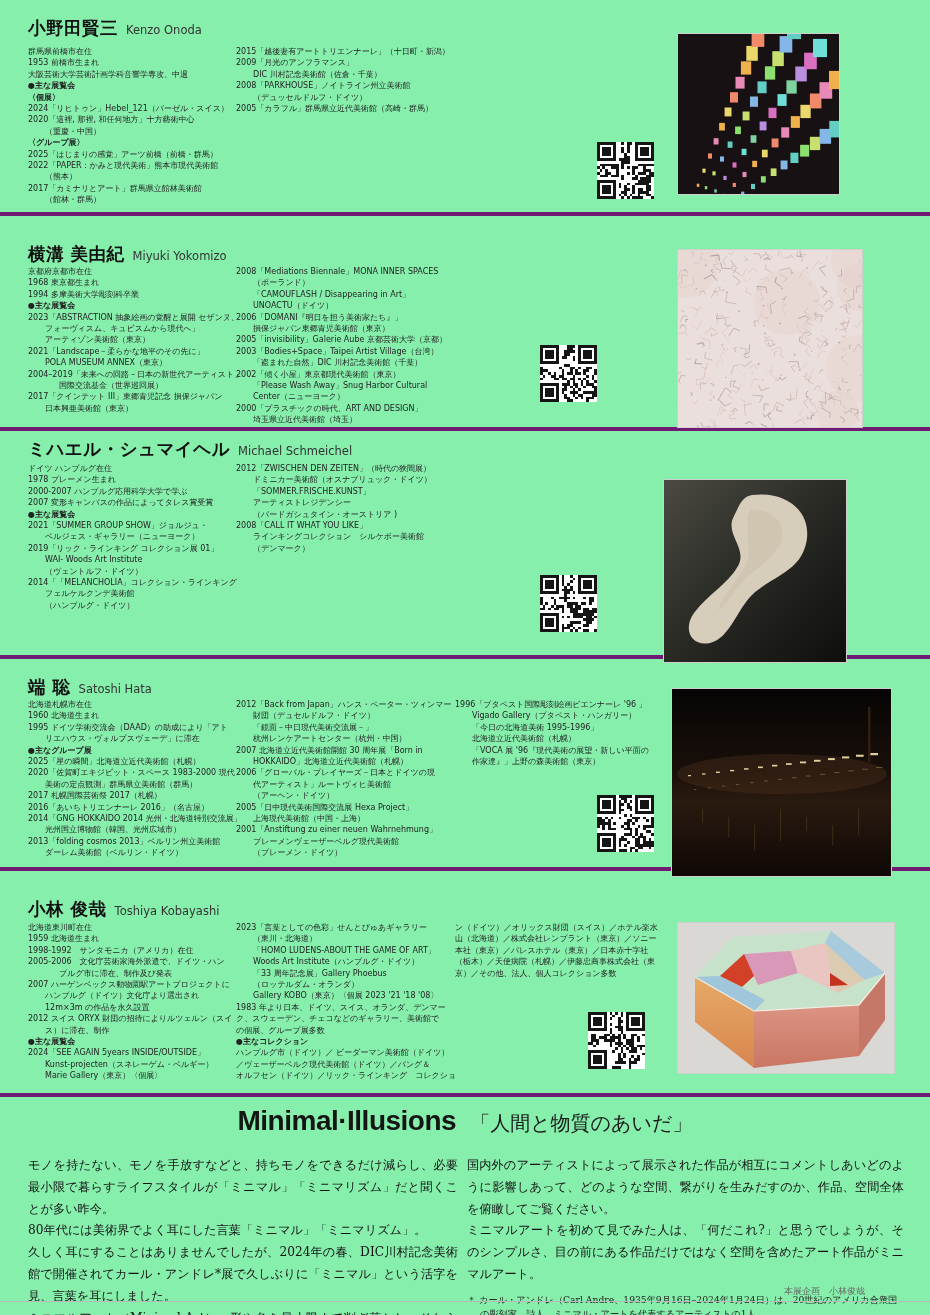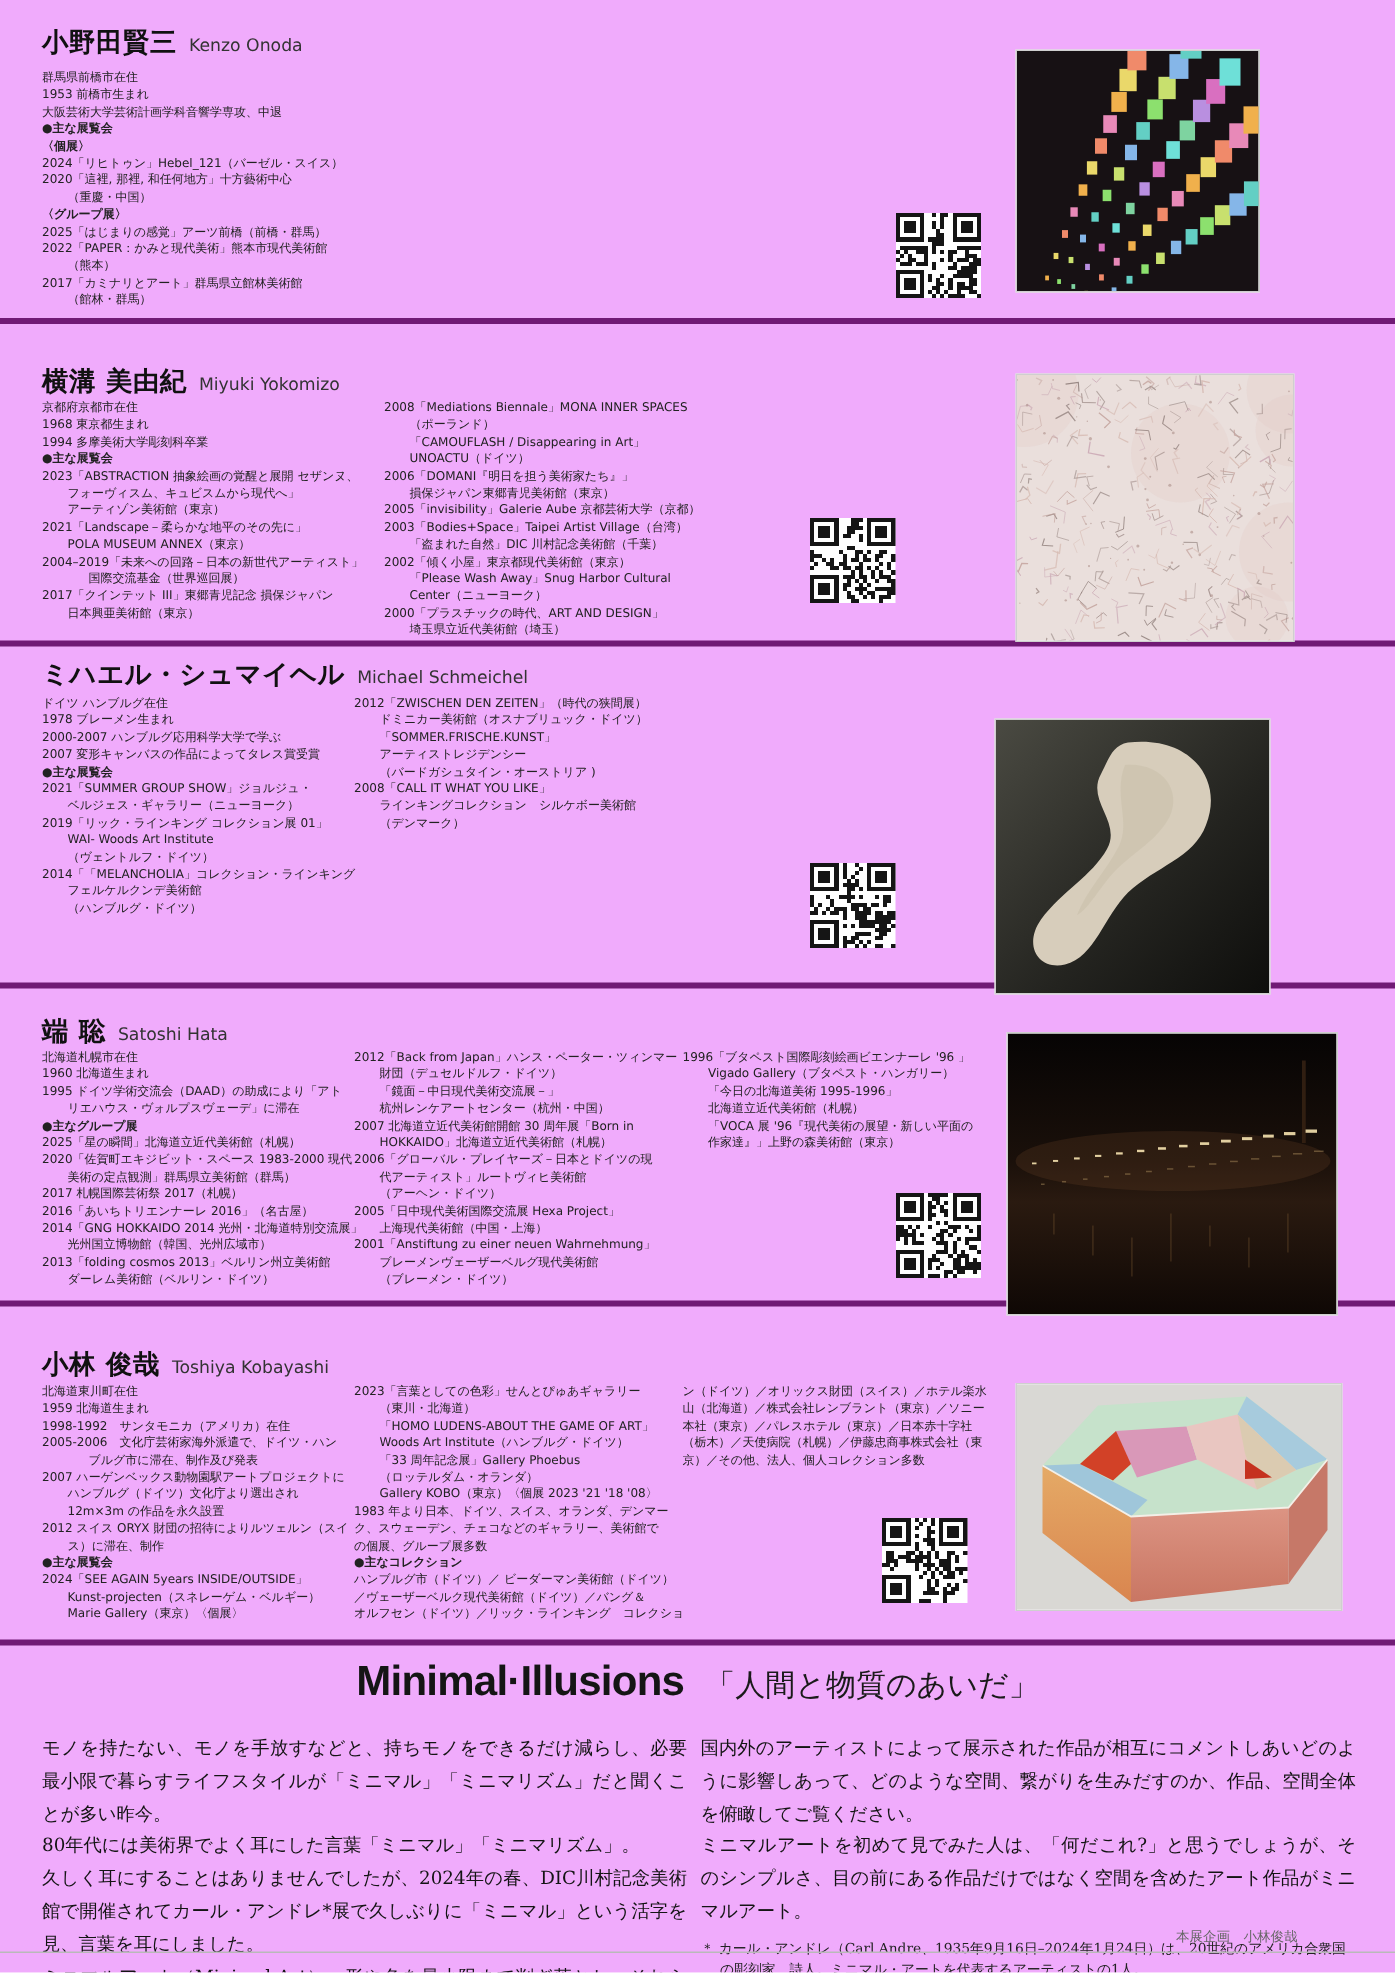--- a/index.html
+++ b/index.html
@@ -1,16 +1,16 @@
 <!DOCTYPE html>
 <html><head>
 <meta charset="utf-8">
 <style>
   html,body{margin:0;padding:0;background:#ffffff;}
-  .page{position:relative;width:930px;height:1315px;background:#f0abfc;overflow:hidden;
+  .page{position:relative;width:930px;height:1315px;background:#86efac;overflow:hidden;
         font-family:"DejaVu Sans","Liberation Sans",sans-serif;color:#1c1c1c;}
   .sec{position:absolute;left:0;width:930px;}
   .sec.bordered{border-top:4px solid #701a75;}
   .name-row{position:absolute;left:28px;white-space:nowrap;}
   .nja{font-size:17.5px;font-weight:bold;color:#111;letter-spacing:.5px;}
   .nen{font-size:11.5px;font-weight:500;color:#333;margin-left:8px;}
   .bcol{position:absolute;font-size:8px;line-height:11.4px;color:#222;}
   .c1{left:28px;width:208px;}
   .c2{left:236px;width:218px;}
   .c3{left:455px;width:215px;}
@@ -55,20 +55,28 @@
         <div class="ln">2024「リヒトゥン」Hebel_121（バーゼル・スイス）</div>
         <div class="ln">2020「這裡, 那裡, 和任何地方」十方藝術中心</div>
         <div class="ln i">（重慶・中国）</div>
         <div class="ln b">〈グループ展〉</div>
         <div class="ln">2025「はじまりの感覚」アーツ前橋（前橋・群馬）</div>
         <div class="ln">2022「PAPER：かみと現代美術」熊本市現代美術館</div>
         <div class="ln i">（熊本）</div>
         <div class="ln">2017「カミナリとアート」群馬県立館林美術館</div>
         <div class="ln i">（館林・群馬）</div>
       </div>
+    <div class="bcol c2" style="top:46px;">
+        <div class="ln">2015「越後妻有アートトリエンナーレ」（十日町・新潟）</div>
+        <div class="ln">2009「月光のアンフラマンス」</div>
+        <div class="ln i">DIC 川村記念美術館（佐倉・千葉）</div>
+        <div class="ln">2008「PARKHOUSE」ノイトライン州立美術館</div>
+        <div class="ln i">（デュッセルドルフ・ドイツ）</div>
+        <div class="ln">2005「カラフル」群馬県立近代美術館（高崎・群馬）</div>
+      </div>
   </section>
 
   <section class="sec bordered" style="top:212px;height:236px;">
     <div class="name-row" style="top:26px;">
       <span class="nja">横溝 美由紀</span><span class="nen">Miyuki Yokomizo</span>
     </div>
     <div class="bcol c1" style="top:50px;">
         <div class="ln">京都府京都市在住</div>
         <div class="ln">1968 東京都生まれ</div>
         <div class="ln">1994 多摩美術大学彫刻科卒業</div>
@@ -76,21 +84,21 @@
         <div class="ln">2023「ABSTRACTION 抽象絵画の覚醒と展開 セザンヌ、</div>
         <div class="ln i">フォーヴィスム、キュビスムから現代へ」</div>
         <div class="ln i">アーティゾン美術館（東京）</div>
         <div class="ln">2021「Landscape－柔らかな地平のその先に」</div>
         <div class="ln i">POLA MUSEUM ANNEX（東京）</div>
         <div class="ln">2004–2019「未来への回路－日本の新世代アーティスト」</div>
         <div class="ln i2">国際交流基金（世界巡回展）</div>
         <div class="ln">2017「クインテット III」東郷青児記念 損保ジャパン</div>
         <div class="ln i">日本興亜美術館（東京）</div>
       </div>
-    <div class="bcol c2" style="top:50px;margin-left:20px;">
+    <div class="bcol c2" style="top:50px;">
         <div class="ln">2008「Mediations Biennale」MONA INNER SPACES</div>
         <div class="ln i">（ポーランド）</div>
         <div class="ln i">「CAMOUFLASH / Disappearing in Art」</div>
         <div class="ln i">UNOACTU（ドイツ）</div>
         <div class="ln">2006「DOMANI『明日を担う美術家たち』」</div>
         <div class="ln i">損保ジャパン東郷青児美術館（東京）</div>
         <div class="ln">2005「invisibility」Galerie Aube 京都芸術大学（京都）</div>
         <div class="ln">2003「Bodies+Space」Taipei Artist Village（台湾）</div>
         <div class="ln i">「盗まれた自然」DIC 川村記念美術館（千葉）</div>
         <div class="ln">2002「傾く小屋」東京都現代美術館（東京）</div>

